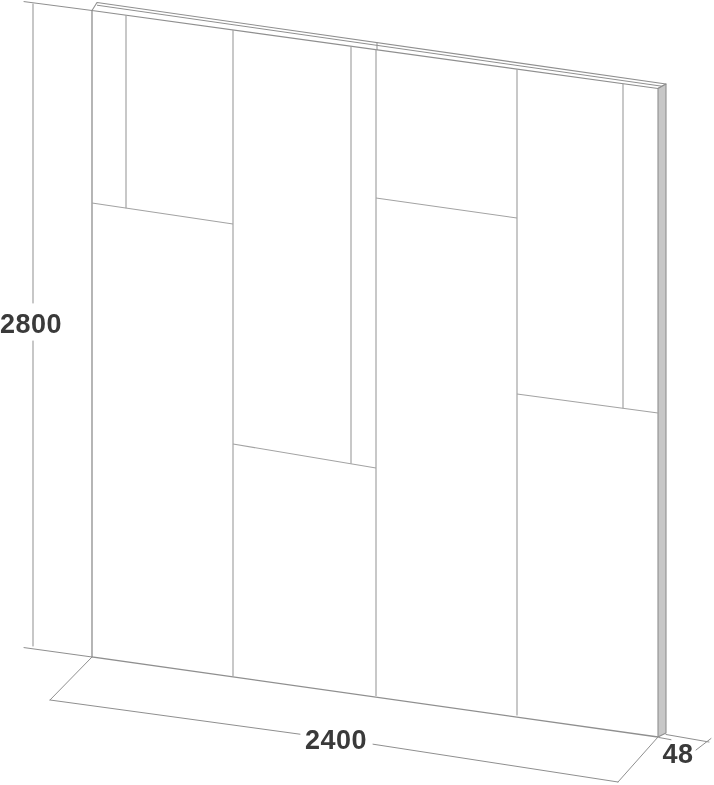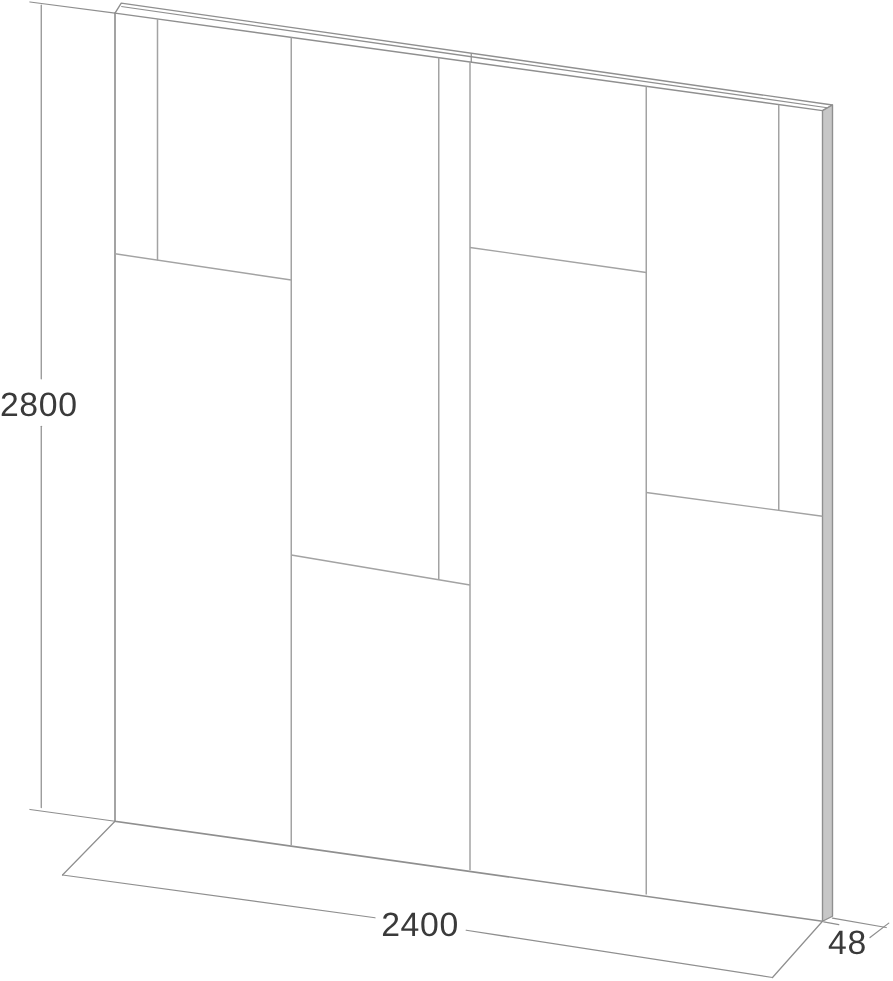--- a/index.html
+++ b/index.html
@@ -14,20 +14,21 @@
     margin: 0;
     padding: 0;
     background: var(--background);
   }
   .stage {
     width: 714px;
     height: 785px;
     position: relative;
     background: var(--background);
     overflow: hidden;
+    font-weight: bold;
   }
   svg { display: block; }
   .face { fill: var(--background); stroke: none; }
   .ol   { fill: none; stroke: var(--outline); stroke-width: 1.3; stroke-linecap: round; }
   .band { fill: var(--background); stroke: var(--outline); stroke-width: 1.1; stroke-linejoin: round; }
   .edgeband { fill: var(--edge-fill); stroke: var(--outline); stroke-width: 1.1; stroke-linejoin: round; }
   .thin { fill: none; stroke: var(--outline); stroke-width: 1; }
   .seam { fill: none; stroke: var(--seam); stroke-width: 1.2; stroke-linecap: butt; }
   .joint { fill: none; stroke: var(--seam); stroke-width: 1.1; stroke-linecap: butt; }
   .dim  { fill: none; stroke: var(--dim-line); stroke-width: 1; stroke-linecap: round; }

